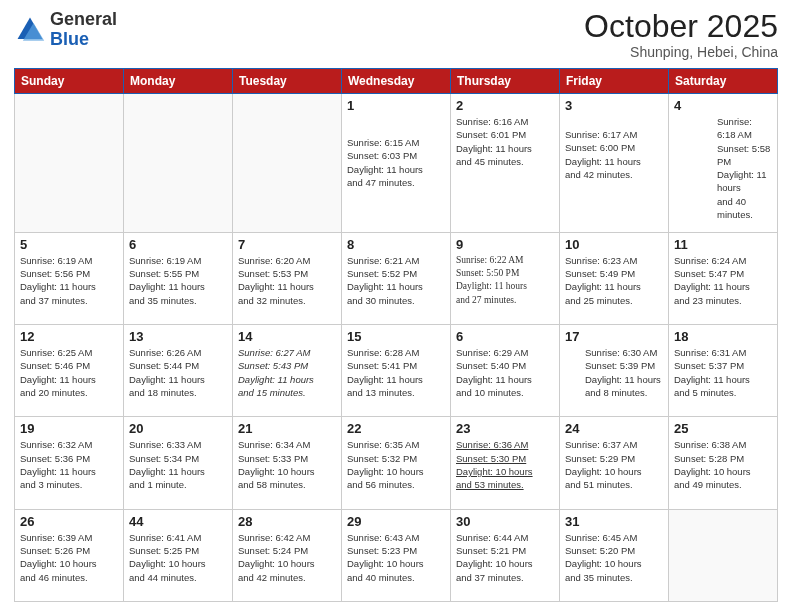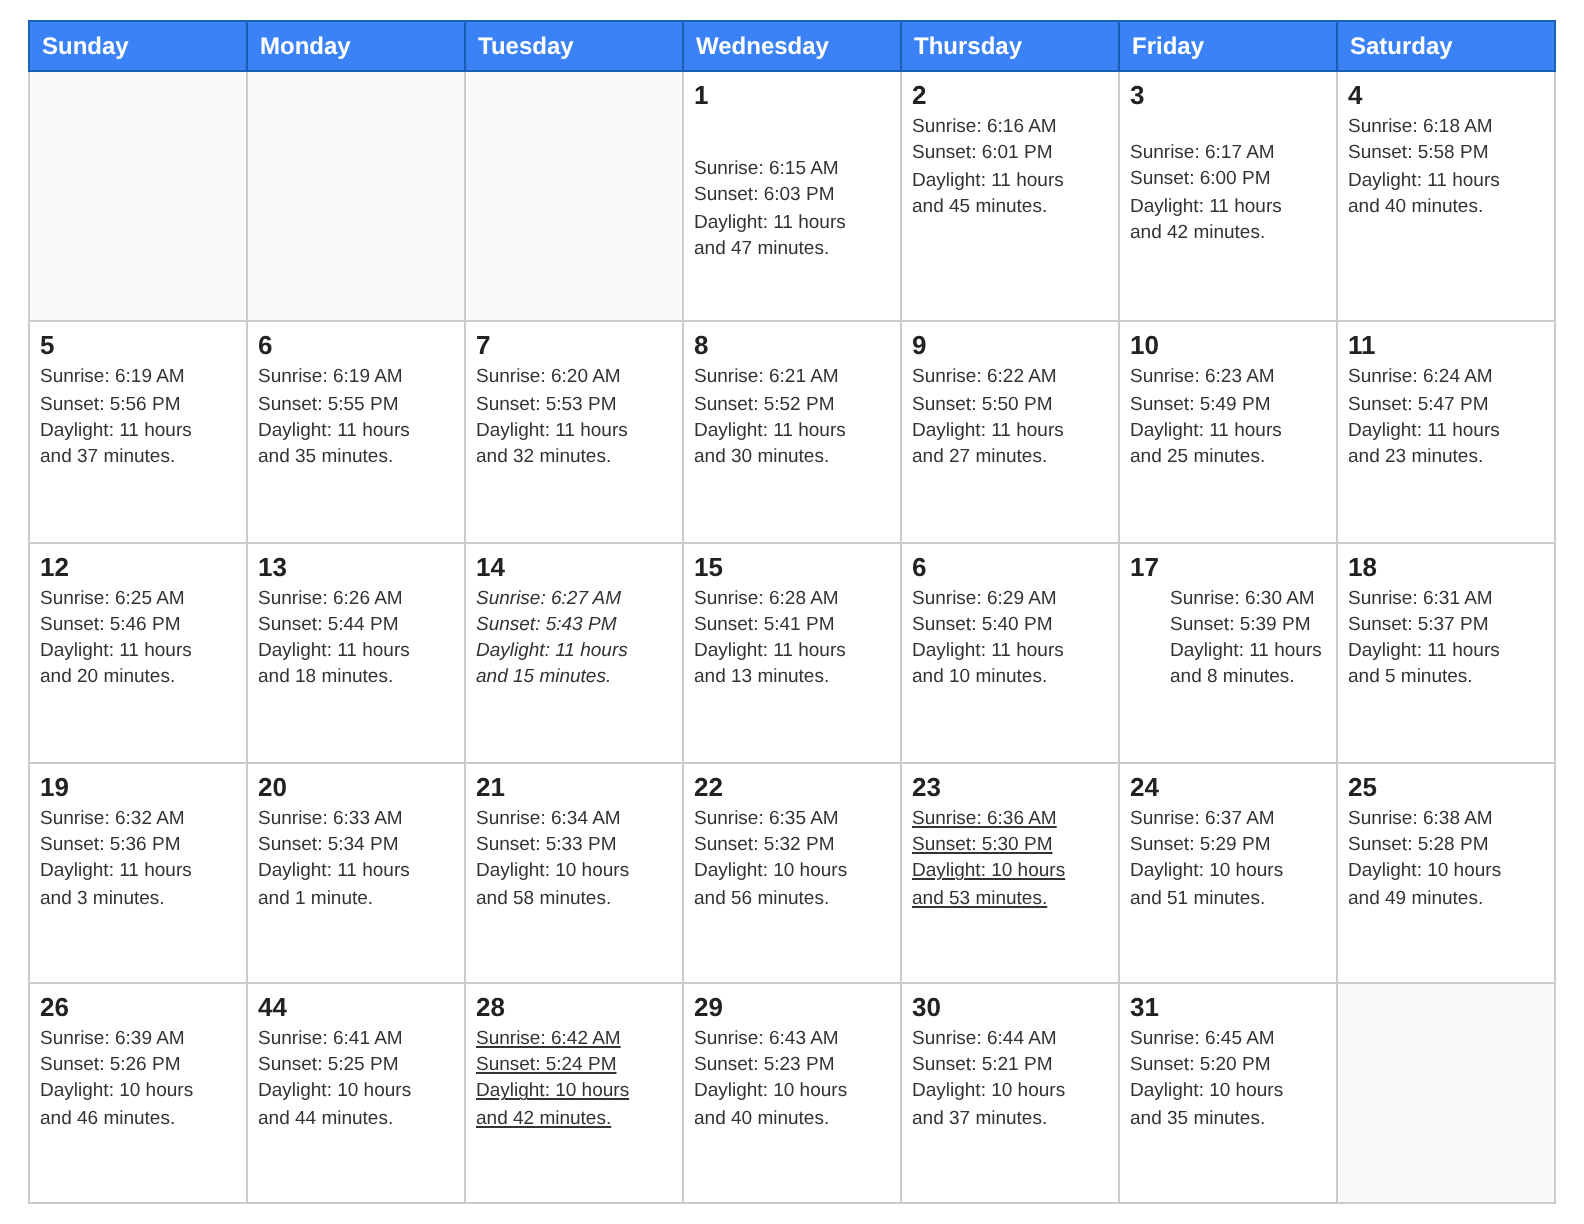--- a/index.html
+++ b/index.html
@@ -54,21 +54,21 @@
       margin-top: 2px;
     }
     .calendar {
       flex: 1;
       border: 1px solid #ccc;
       border-collapse: collapse;
       width: 100%;
       table-layout: fixed;
     }
     .calendar th {
-      background: #3b82f6;
+      background: #b91c1c;
       color: #fff;
       text-align: left;
       padding: 5px 6px;
       font-size: 12px;
       font-weight: bold;
       border: 1px solid #1a5fb4;
     }
     .calendar td {
       border: 1px solid #ccc;
       vertical-align: top;
@@ -90,20 +90,36 @@
     .day-info {
       font-size: 9.5px;
       color: #333;
       line-height: 1.4;
     }
   </style>
 </head>
 <body>
 
 <div class="page">
+  <div class="header">
+    <div class="logo">
+      <svg class="logo-icon" viewBox="0 0 36 36">
+        <polygon points="18,4 32,28 4,28" fill="#1a5fb4"></polygon>
+        <polygon points="22,10 34,30 10,30" fill="#5ba3e0" opacity="0.7"></polygon>
+      </svg>
+      <div class="logo-text">
+        <span class="logo-general">General</span><br>
+        <span class="logo-blue">Blue</span>
+      </div>
+    </div>
+    <div class="title-block">
+      <div class="month-title">October 2025</div>
+      <div class="location">Shunping, Hebei, China</div>
+    </div>
+  </div>
 
   <table class="calendar">
     <thead>
       <tr>
         <th>Sunday</th>
         <th>Monday</th>
         <th>Tuesday</th>
         <th>Wednesday</th>
         <th>Thursday</th>
         <th>Friday</th>
@@ -131,21 +147,21 @@
           </td>
           <td>
             <div class="day-number">3</div>
             <div class="day-info" style="white-space: pre-line; margin-top: 15px;">Sunrise: 6:17 AM
 Sunset: 6:00 PM
 Daylight: 11 hours
 and 42 minutes.</div>
           </td>
           <td>
             <div class="day-number">4</div>
-            <div class="day-info" style="white-space: pre-line;">Sunrise: 6:18 AM
+            <div class="day-info" style="white-space: pre-line; margin-left: 43px;">Sunrise: 6:18 AM
 Sunset: 5:58 PM
 Daylight: 11 hours
 and 40 minutes.</div>
           </td>
         </tr>
         <tr>
           <td>
             <div class="day-number">5</div>
             <div class="day-info" style="white-space: pre-line;">Sunrise: 6:19 AM
 Sunset: 5:56 PM
@@ -168,21 +184,21 @@
           </td>
           <td>
             <div class="day-number">8</div>
             <div class="day-info" style="white-space: pre-line;">Sunrise: 6:21 AM
 Sunset: 5:52 PM
 Daylight: 11 hours
 and 30 minutes.</div>
           </td>
           <td>
             <div class="day-number">9</div>
-            <div class="day-info" style="white-space: pre-line;">Sunrise: 6:22 AM
+            <div class="day-info" style="white-space: pre-line; font-family: Liberation Serif, serif;">Sunrise: 6:22 AM
 Sunset: 5:50 PM
 Daylight: 11 hours
 and 27 minutes.</div>
           </td>
           <td>
             <div class="day-number">10</div>
             <div class="day-info" style="white-space: pre-line;">Sunrise: 6:23 AM
 Sunset: 5:49 PM
 Daylight: 11 hours
 and 25 minutes.</div>
@@ -307,21 +323,21 @@
           </td>
           <td>
             <div class="day-number">44</div>
             <div class="day-info" style="white-space: pre-line;">Sunrise: 6:41 AM
 Sunset: 5:25 PM
 Daylight: 10 hours
 and 44 minutes.</div>
           </td>
           <td>
             <div class="day-number">28</div>
-            <div class="day-info" style="white-space: pre-line; text-decoration: underline;">Sunrise: 6:42 AM
+            <div class="day-info" style="white-space: pre-line;">Sunrise: 6:42 AM
 Sunset: 5:24 PM
 Daylight: 10 hours
 and 42 minutes.</div>
           </td>
           <td>
             <div class="day-number">29</div>
             <div class="day-info" style="white-space: pre-line;">Sunrise: 6:43 AM
 Sunset: 5:23 PM
 Daylight: 10 hours
 and 40 minutes.</div>

